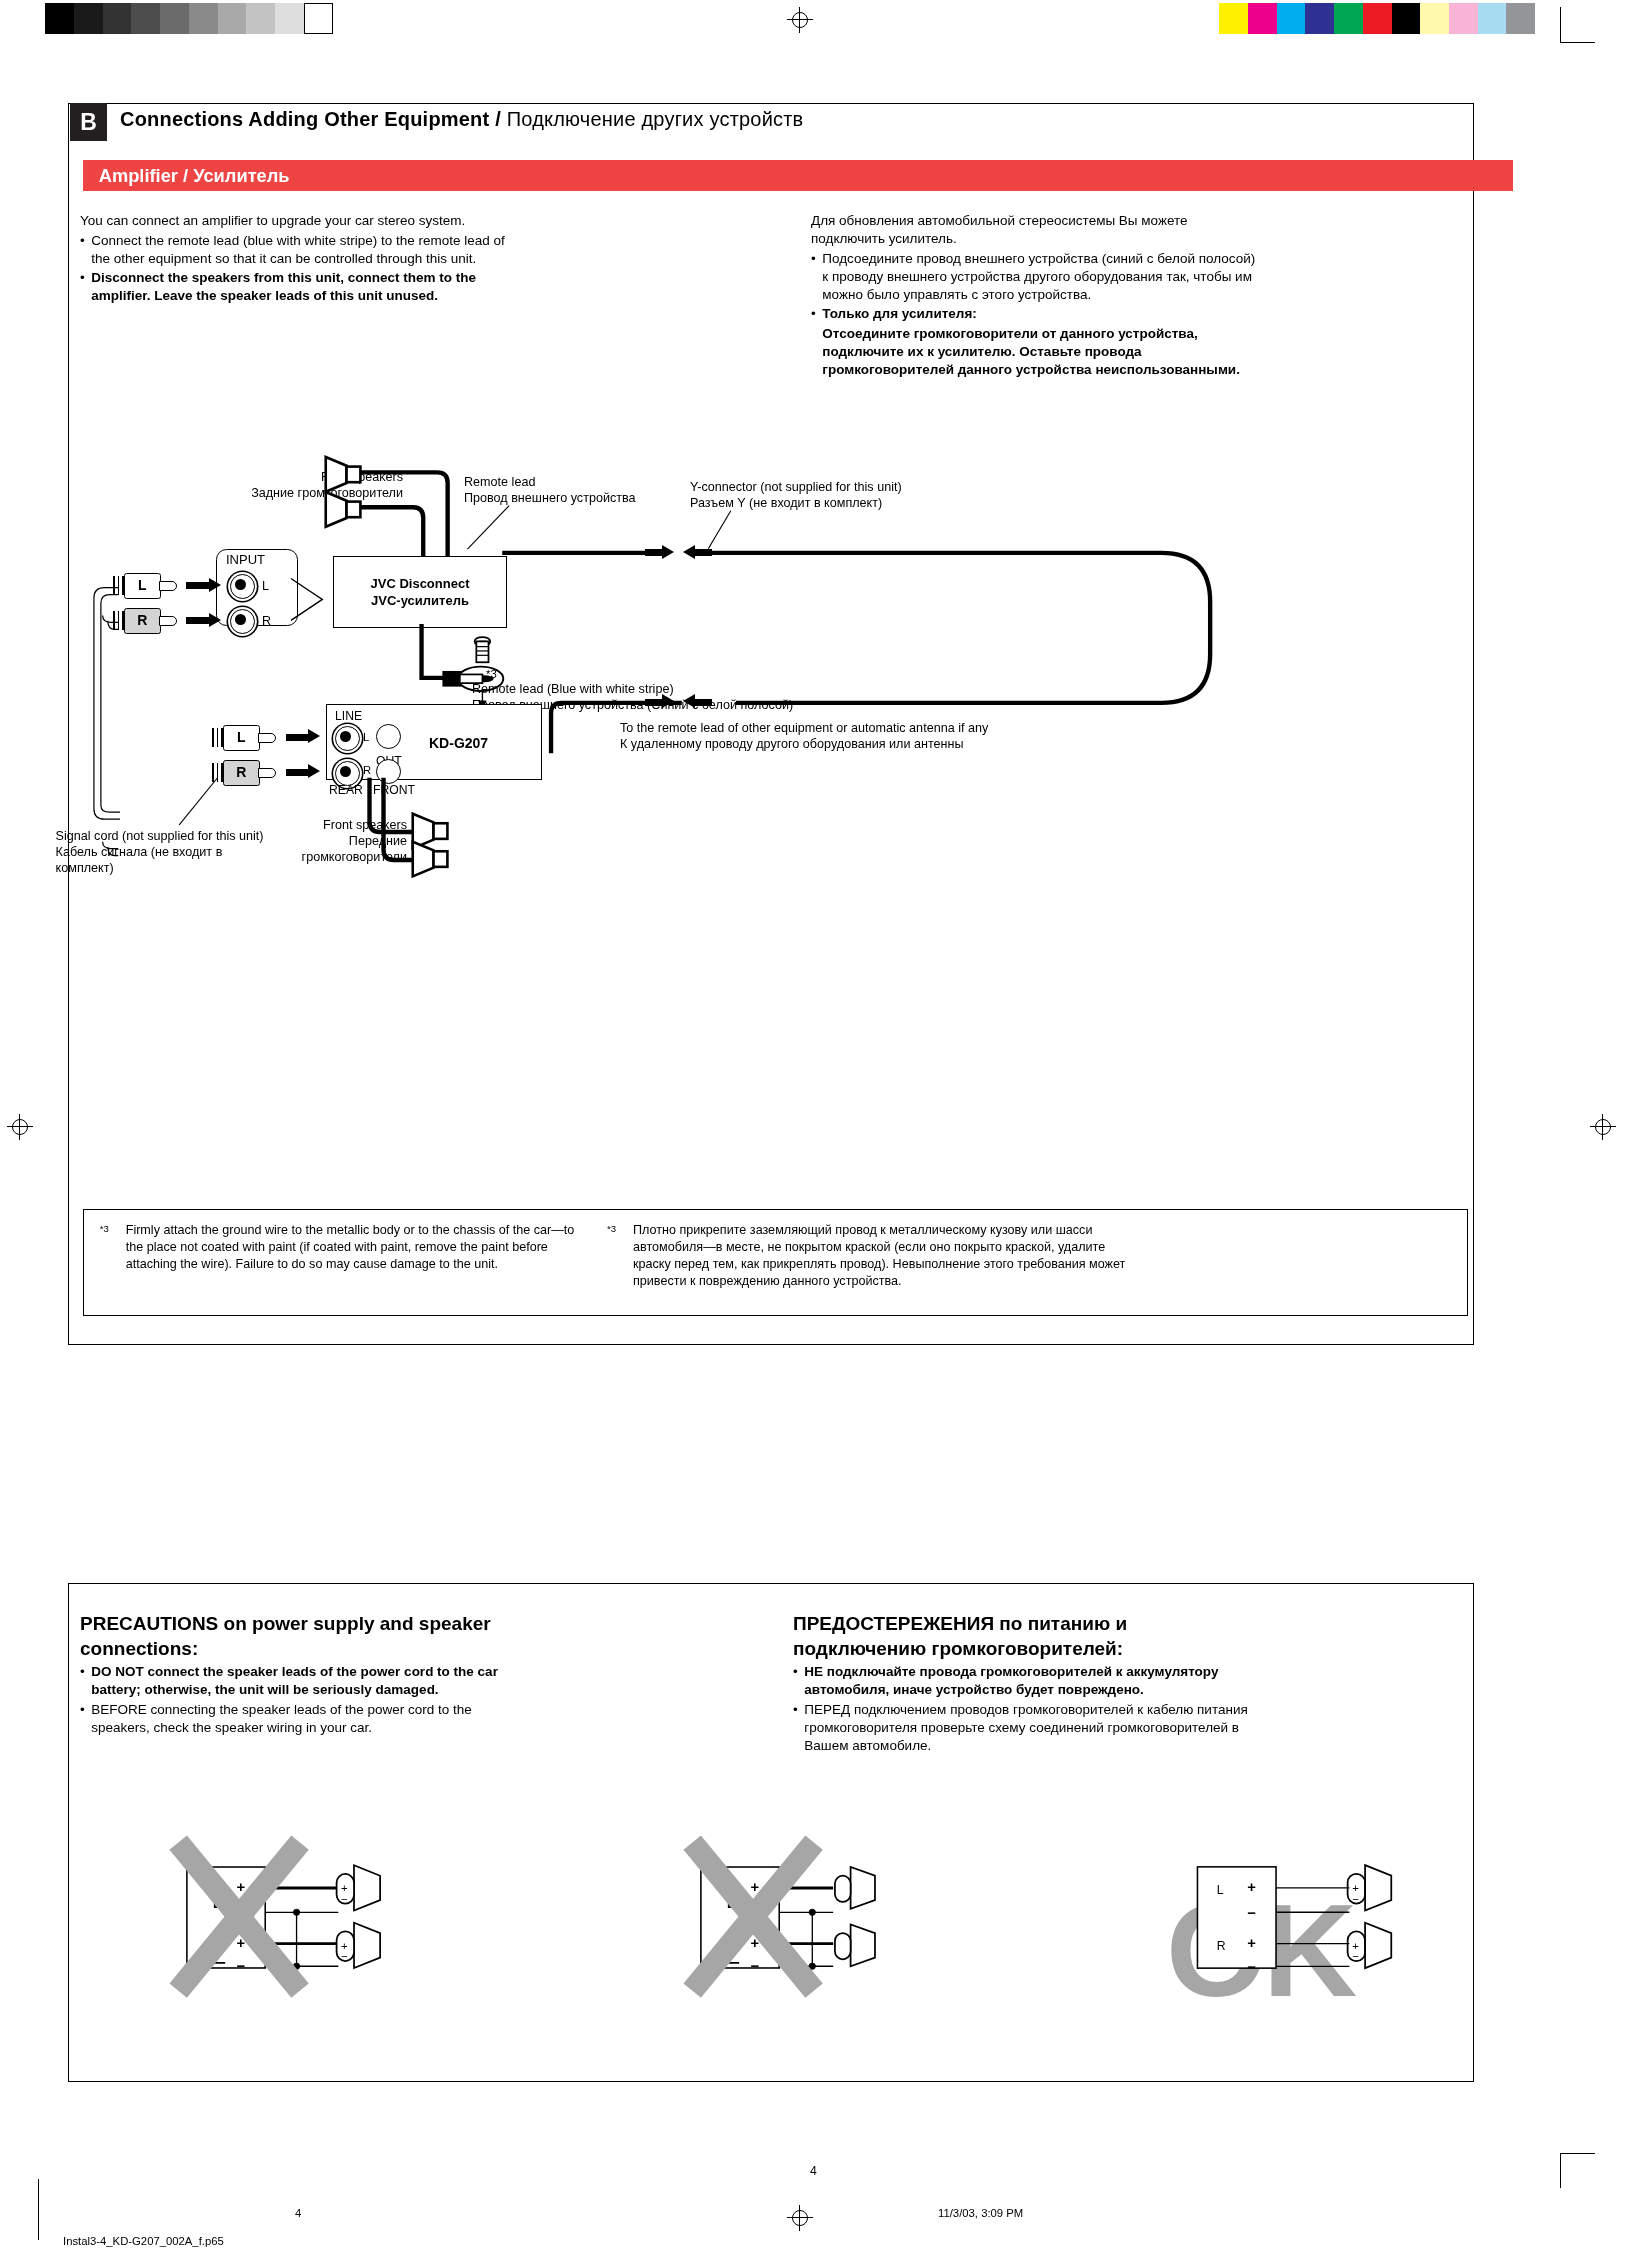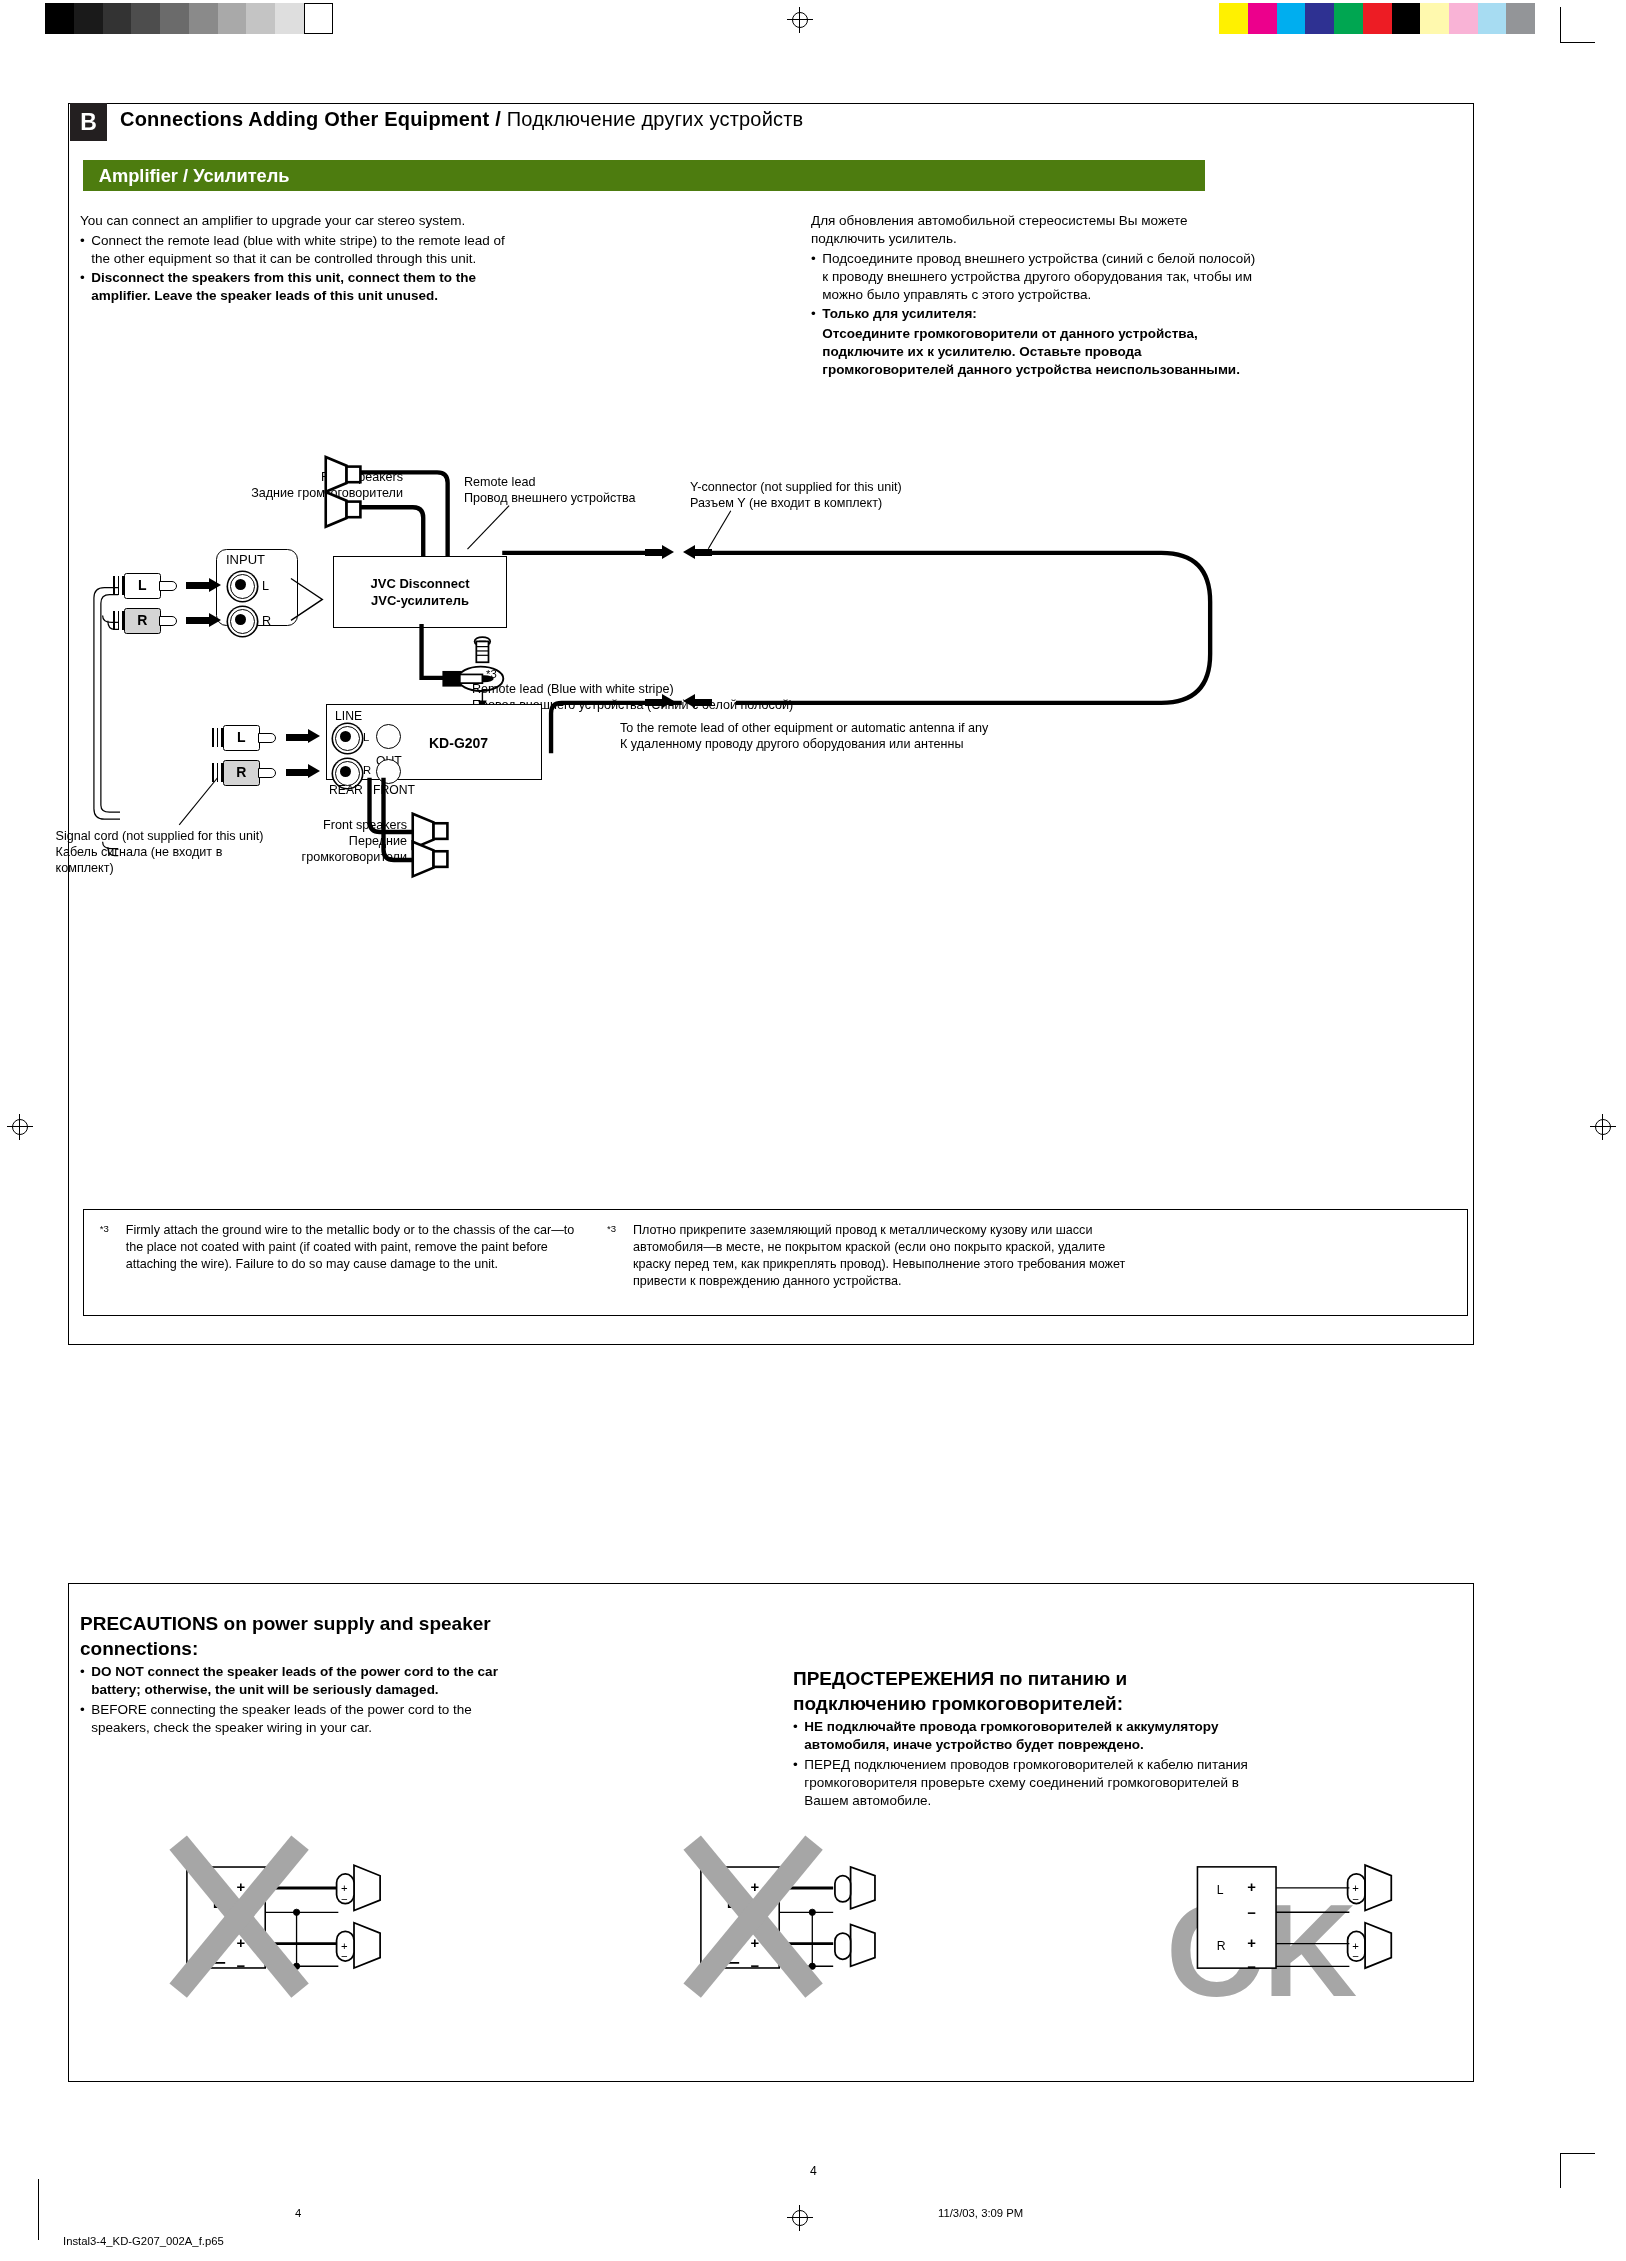--- a/index.html
+++ b/index.html
@@ -23,22 +23,22 @@
   .frameB{position:absolute;left:68px;top:1583px;width:1404px;height:497px;
           border:0.9px solid #000;}
 
   .sect-badge{position:absolute;left:70px;top:103px;width:37px;height:38px;
               background:#231f20;color:#fff;font-weight:bold;font-size:23px;
               display:flex;align-items:center;justify-content:center;}
   .sect-title{position:absolute;left:120px;top:108px;font-size:20px;
               font-weight:bold;letter-spacing:0.2px;white-space:nowrap;}
   .sect-title .ru{font-weight:normal;}
 
-  .bar{position:absolute;left:83px;top:160px;width:1122px;height:30.5px;
-       background:#4d7c0f;}
+  .bar{position:absolute;left:83px;top:160px;width:1430px;height:30.5px;
+       background:#ef4444;}
   .bar span{position:absolute;left:15.7px;top:5.2px;color:#fff;font-size:18.3px;
             font-weight:bold;}
 
   .col-en{position:absolute;left:80px;top:212px;width:436px;font-size:13.5px;
           line-height:1.33;}
   .col-ru{position:absolute;left:811px;top:212px;width:445px;font-size:13.5px;
           line-height:1.33;}
   .li{display:flex;margin-top:1.7px;}
   .li .b{width:11.3px;flex:0 0 11.3px;}
   .li .t{flex:1;}
@@ -87,21 +87,21 @@
          border:0.9px solid #000;}
   .fn-en{position:absolute;left:15.7px;top:12.2px;width:488px;font-size:12.6px;
          line-height:1.34;display:flex;}
   .fn-ru{position:absolute;left:523px;top:12.2px;width:523px;font-size:12.6px;
          line-height:1.34;display:flex;}
   .fn-mark{flex:0 0 26px;font-size:9.6px;padding-top:0.9px;}
 
   
   .prec-en{position:absolute;left:80px;top:1611px;width:436px;font-size:13.5px;
            line-height:1.33;}
-  .prec-ru{position:absolute;left:793px;top:1666px;width:462px;font-size:13.5px;
+  .prec-ru{position:absolute;left:793px;top:1611px;width:462px;font-size:13.5px;
            line-height:1.33;}
   .prec-h{font-weight:bold;font-size:19px;margin-bottom:0.9px;}
 
   
   .fig{position:absolute;}
   .okText{position:absolute;color:#a6a6a6;font-weight:bold;font-size:131px;
           letter-spacing:-5.2px;}
 
   .pagenum{position:absolute;left:0;top:2164px;width:1627px;text-align:center;
            font-size:12.2px;}

